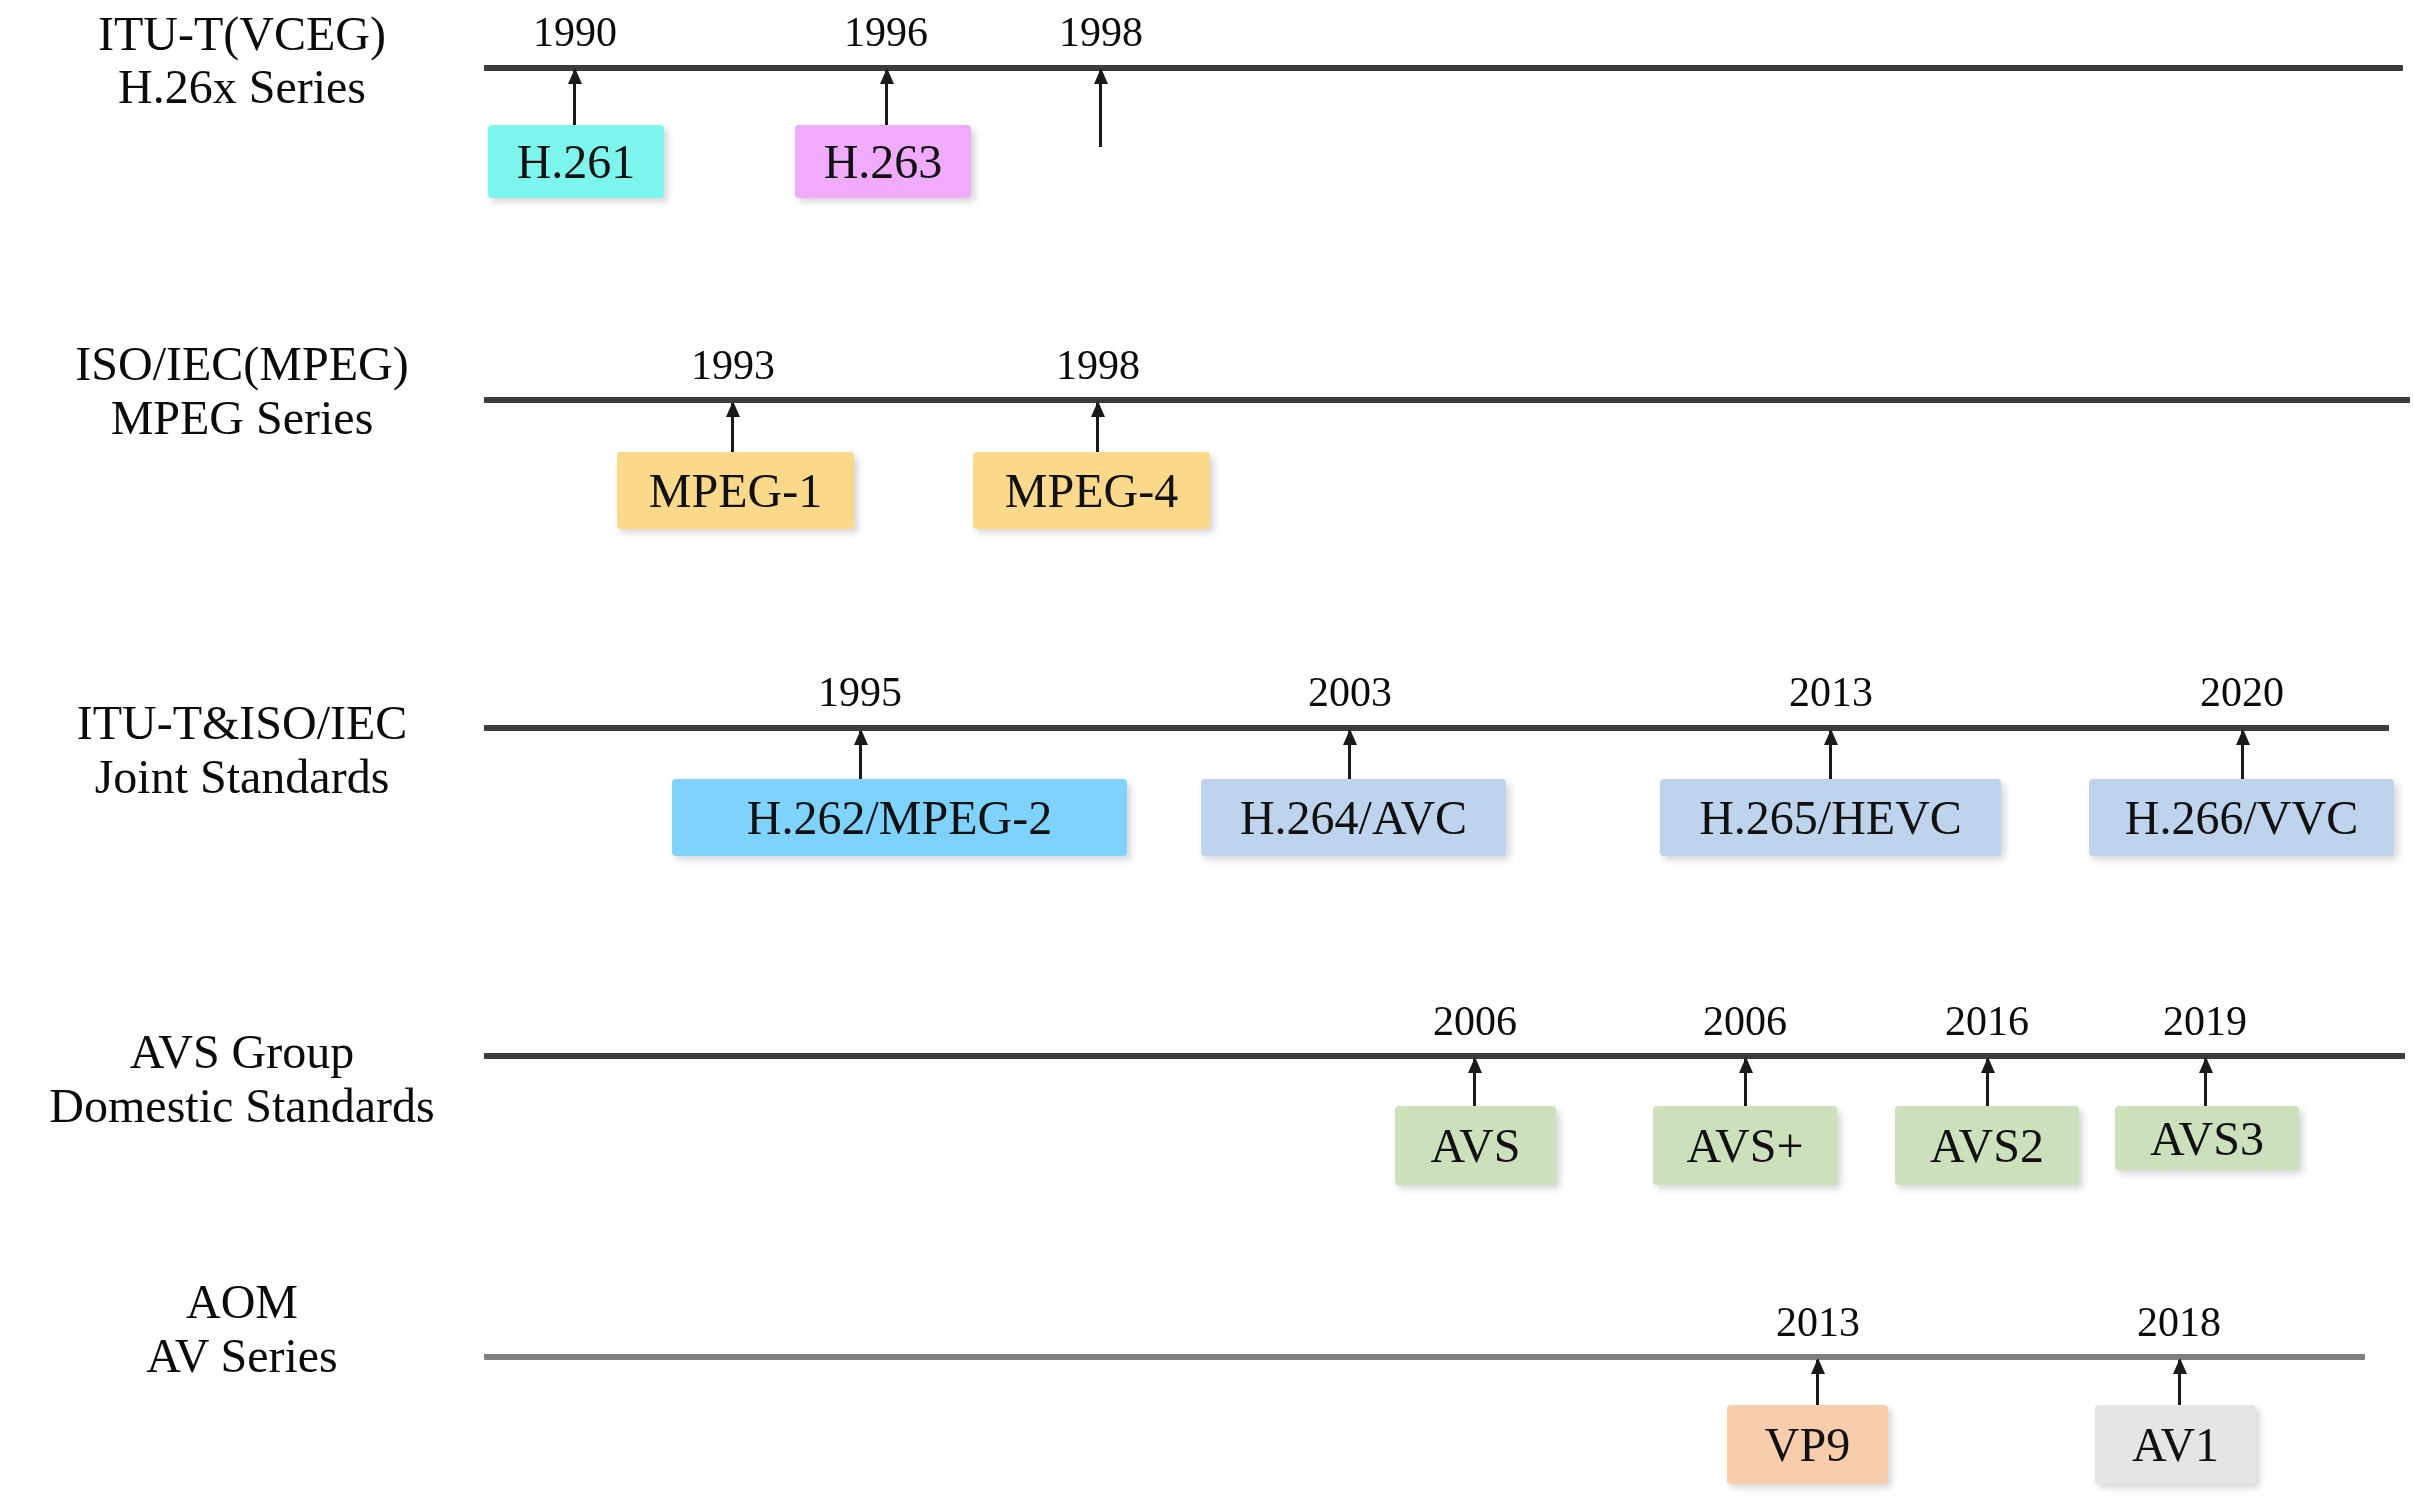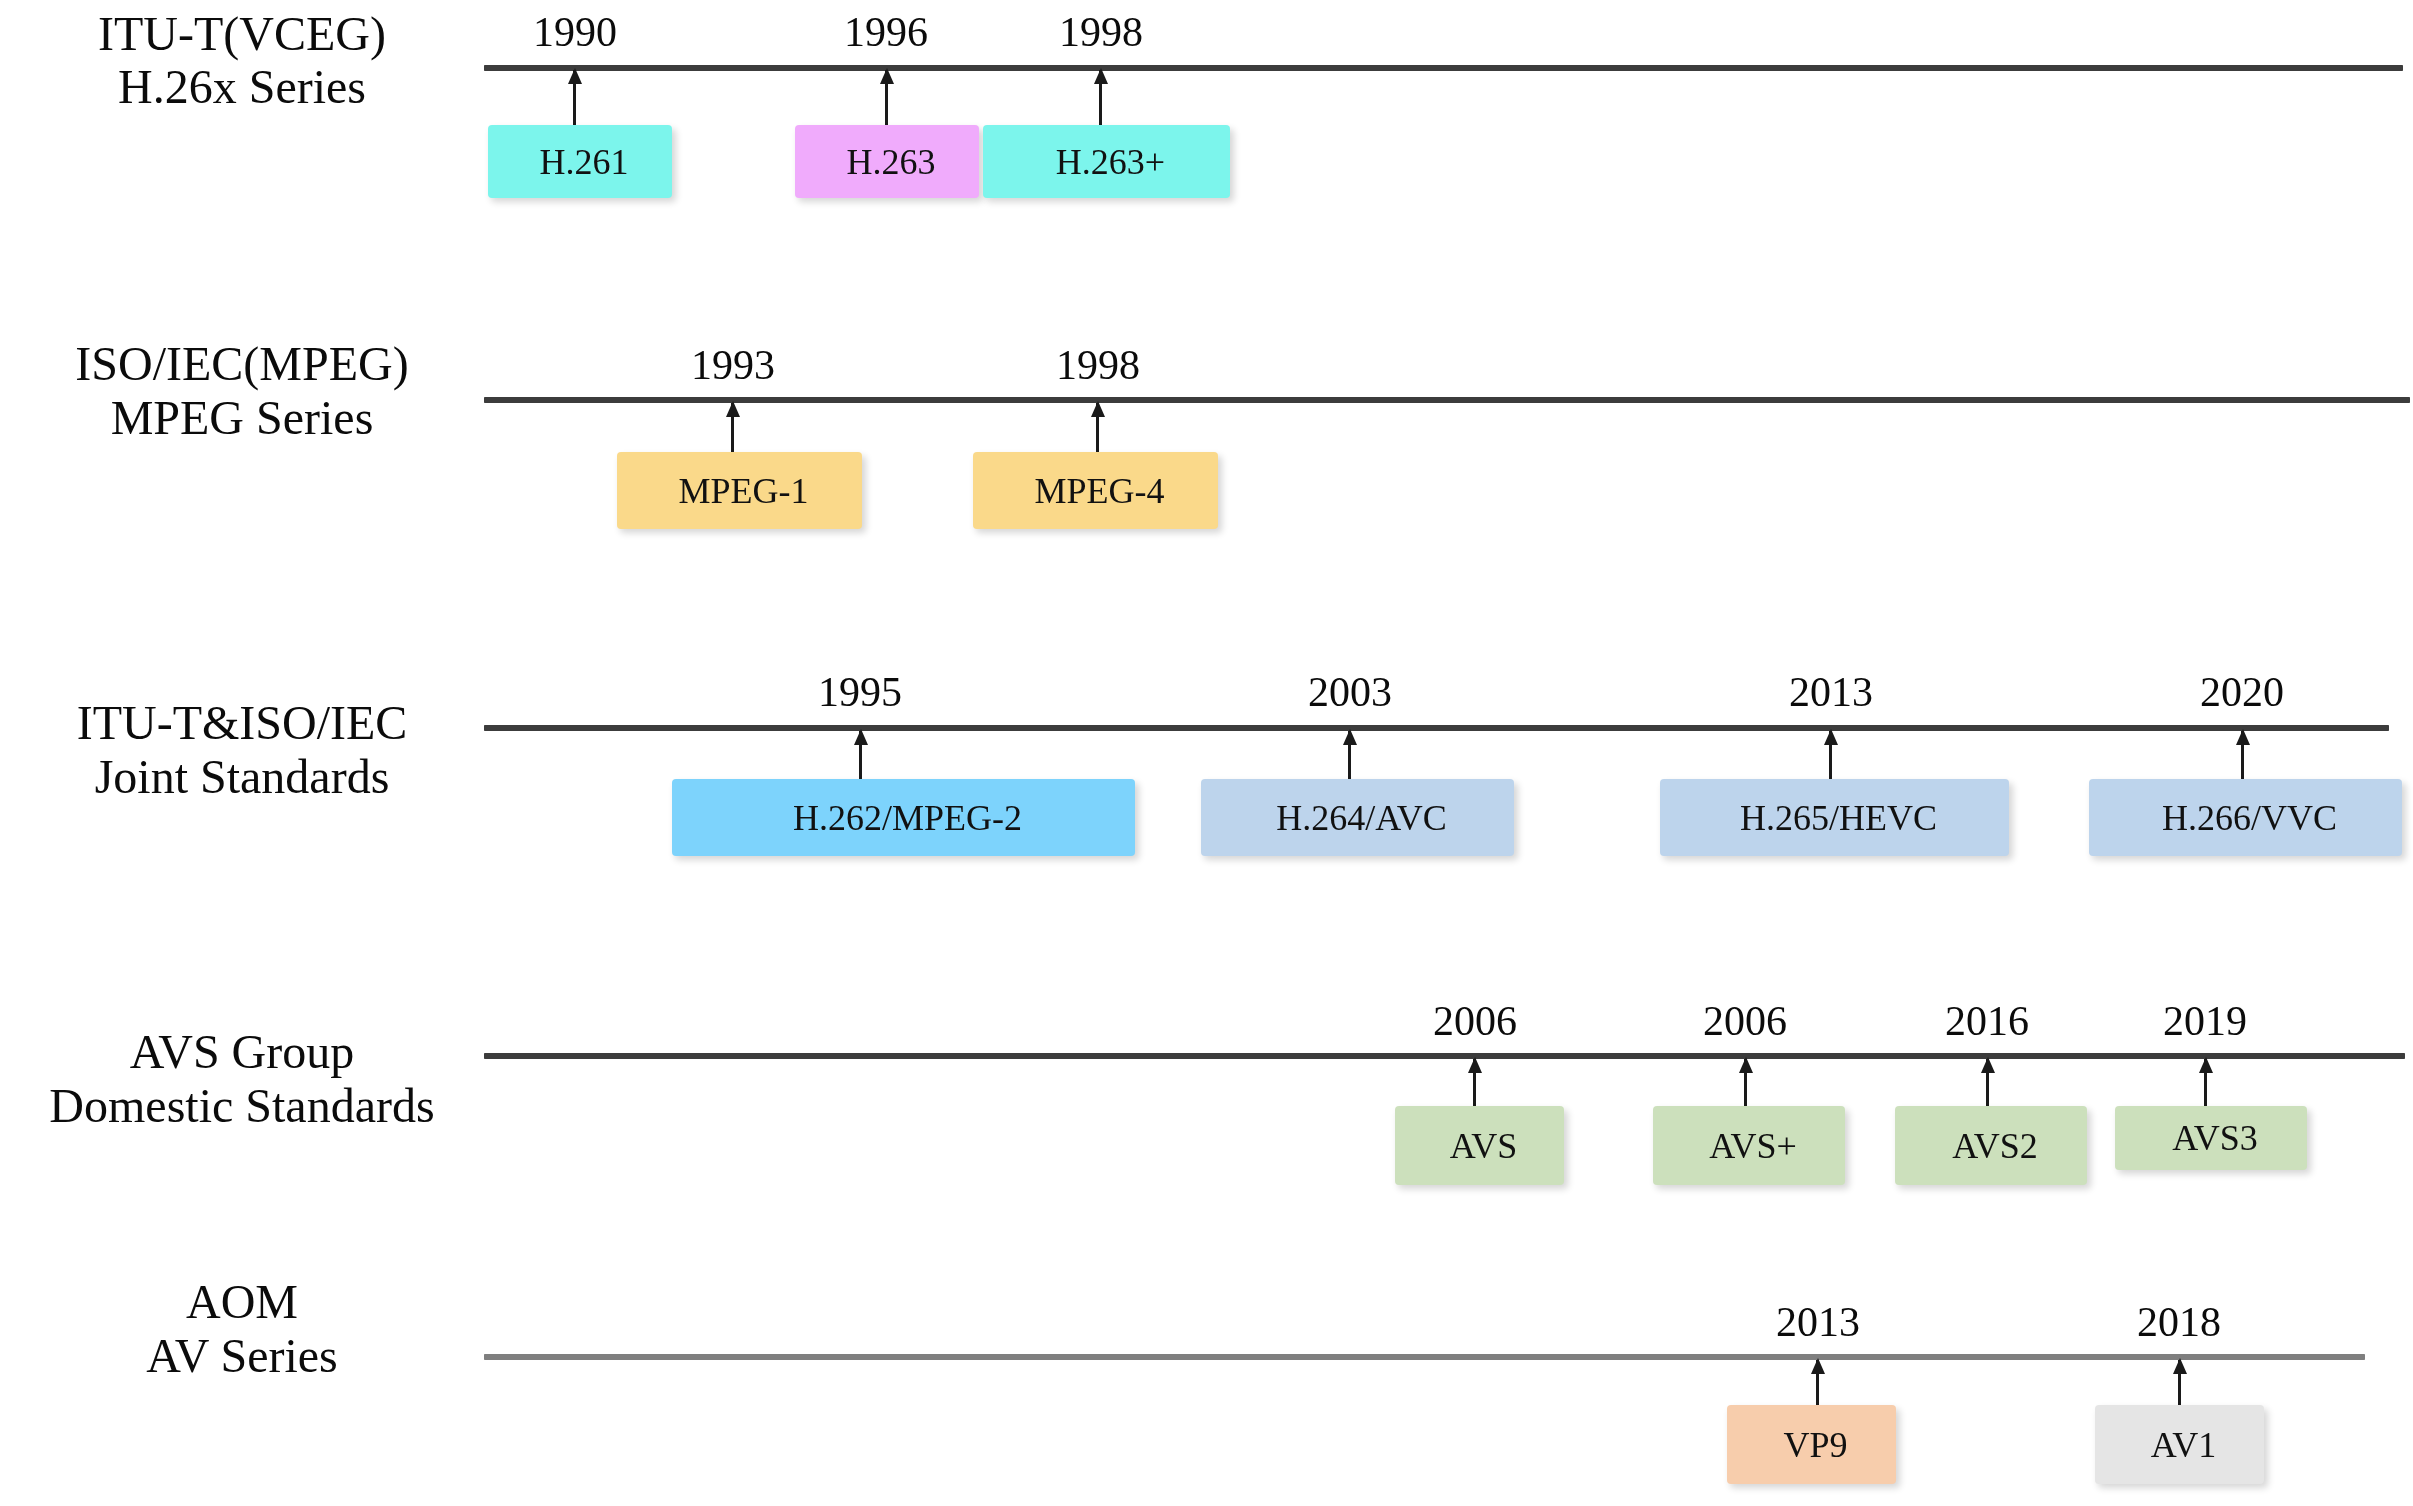--- a/index.html
+++ b/index.html
@@ -52,25 +52,24 @@
     border-bottom:16px solid #1a1a1a;
   }
 
   
   .ev-box {
     position:absolute;
     display:flex;
     align-items:center;
     justify-content:center;
     border-radius:4px;
-    font-size:36px;
+    font-size:48px;
     color:#111;
     box-shadow:3.2px 4px 7.3px rgba(0,0,0,0.16);
     white-space:nowrap;
-    padding-left:8px;
   }
 
   
   .year {
     position:absolute;
     font-size:42px;
     color:#0b0b0b;
     text-align:center;
     transform:translateX(-50%);
     white-space:nowrap;
@@ -86,21 +85,20 @@
     </div>
     <div class="axis" style="left: 484px; top: 65px; width: 1919px;"></div>
     <div class="year" style="left: 575px; top: 8px;">1990</div>
     <div class="arrow" style="left: 573px; top: 70px; height: 77px;"></div>
     <div class="ev-box" style="left: 488px; top: 125px; width: 176px; height: 73px; background: rgb(124, 245, 236);">H.261</div>
     <div class="year" style="left: 886px; top: 8px;">1996</div>
     <div class="arrow" style="left: 885px; top: 70px; height: 77px;"></div>
     <div class="ev-box" style="left: 795px; top: 125px; width: 176px; height: 73px; background: #f0abfc;">H.263</div>
     <div class="year" style="left: 1101px; top: 8px;">1998</div>
     <div class="arrow" style="left: 1099px; top: 70px; height: 77px;"></div>
-    <div class="ev-box" style="left: 983px; top: 125px; width: 239px; height: 73px; background: rgb(124, 245, 236);">H.263+</div>
     <div class="row-label" style="left: -323px; width: 1130px; top: 337px;">
       <span class="l1">ISO/IEC(MPEG)</span>
       <span class="l2">MPEG Series</span>
     </div>
     <div class="axis" style="left: 484px; top: 397px; width: 1926px;"></div>
     <div class="year" style="left: 733px; top: 341px;">1993</div>
     <div class="arrow" style="left: 731px; top: 403px; height: 72px;"></div>
     <div class="ev-box" style="left: 617px; top: 452px; width: 237px; height: 77px; background: rgb(250, 217, 138);">MPEG-1</div>
     <div class="year" style="left: 1098px; top: 341px;">1998</div>
     <div class="arrow" style="left: 1096px; top: 403px; height: 72px;"></div>

